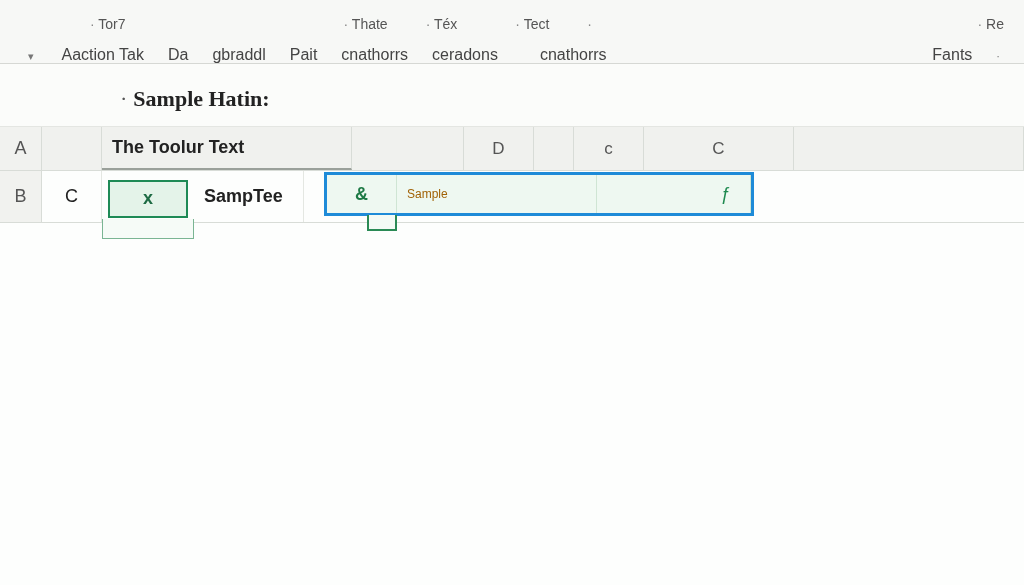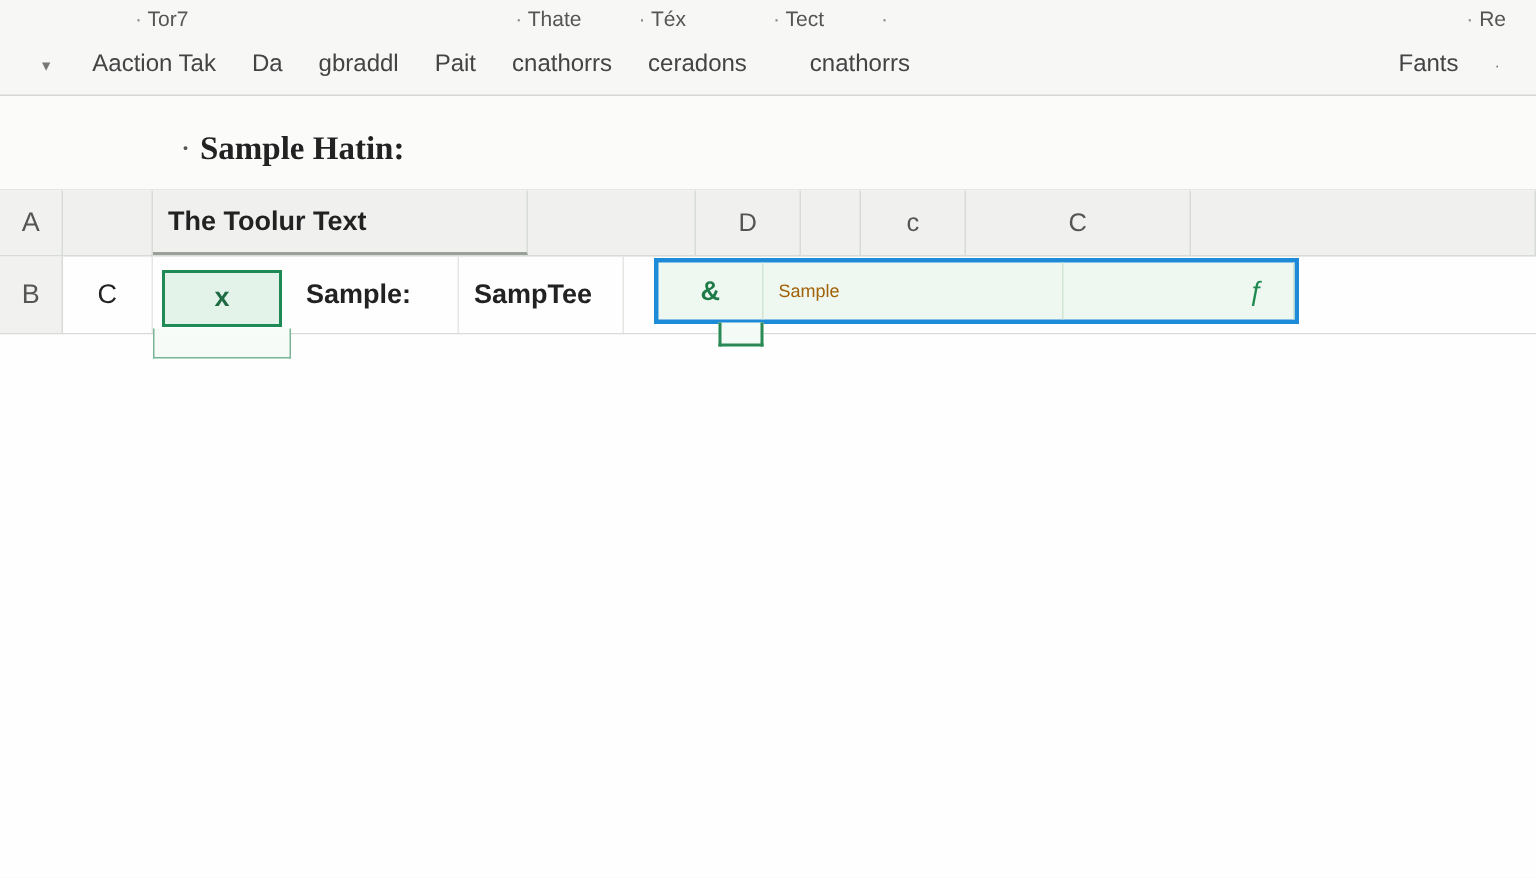--- a/index.html
+++ b/index.html
@@ -15,21 +15,21 @@
     background: #f7f8f6;
     border-bottom: 1px solid #d6d8d4;
     padding: 0 20px 2px 20px;
     height: 64px;
   }
   .ribbon-row {
     display: flex;
     align-items: baseline;
     gap: 38px;
     height: 30px;
-    padding-top: 4px;
+    padding-top: 16px;
   }
   .top-labels { font-size: 14px; color: #555; padding-left: 70px; }
   .top-labels span::before { content: "· "; color:#888; }
   .bottom-tabs { font-size: 16px; color: #444; gap: 24px; padding-left: 8px; }
   .bottom-tabs span { white-space: nowrap; }
   .chev { font-size: 11px; color:#777; margin-right:4px; }
 
   
   .subheader {
     background: #fbfcfa;
@@ -174,21 +174,20 @@
 
   <div class="row" style="height:52px">
     <div class="rowhdr">B</div>
     <div class="cell w-small">C</div>
 
     <div class="cell xcell-wrap" style="width:92px; position:relative">
       <div class="cell xcell" style="width:80px">x</div>
       <div class="xcell-below"></div>
     </div>
 
-    <div class="cell w-sample">Sample:</div>
     <div class="cell w-samp2" style="font-weight:600">SampTee</div>
 
     <div class="cell" style="width:10px;border:none"></div>
 
     <div class="selection" style="width:430px">
       <div class="cell w-selL amp">&amp;</div>
       <div class="cell samp" style="width:200px">Sample</div>
       <div class="cell glyph w-tail" style="justify-content:flex-end;padding-right:20px">ƒ</div>
       <div class="sel-tab"></div>
     </div>

